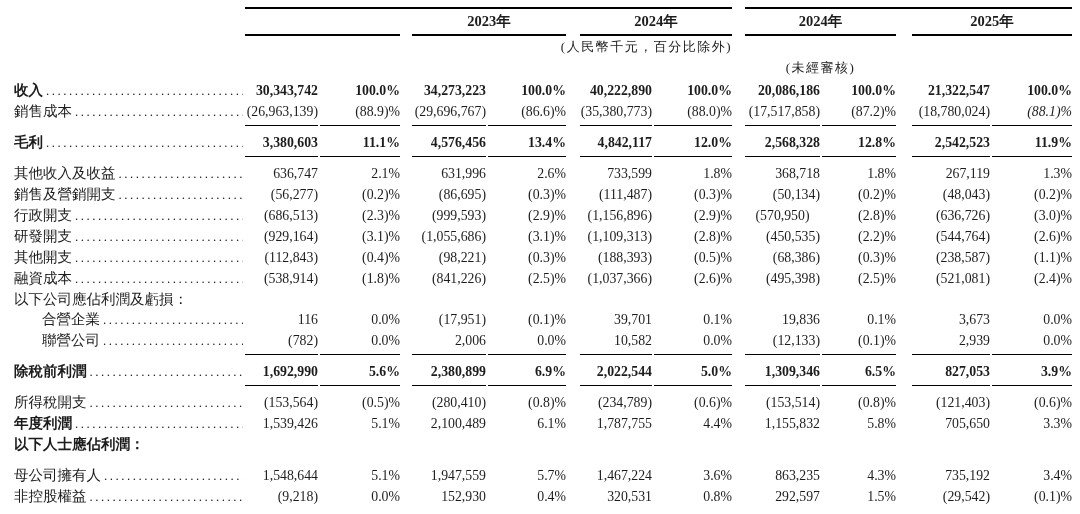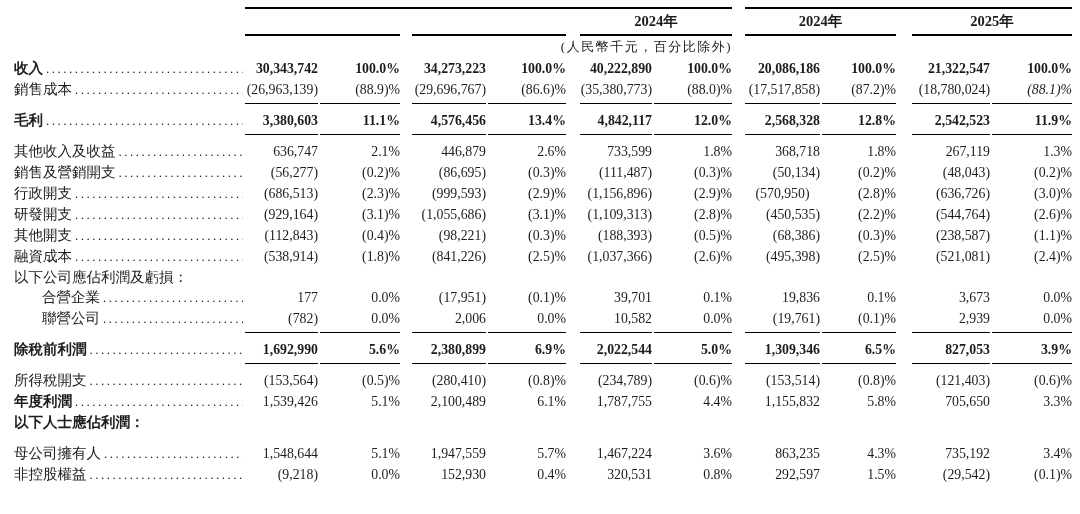--- a/index.html
+++ b/index.html
@@ -69,37 +69,41 @@
 
 <div class="sheet">
 
 
   <div class="grid">
     <div class="thick-line span-g1"></div>
     <div class="thick-line span-g2"></div>
   </div>
 
   <div class="grid year-row">
+    <div class="year span-pair2">2023年</div>
     <div class="year span-pair3">2024年</div>
     <div class="year span-pair4">2024年</div>
     <div class="year span-pair5">2025年</div>
   </div>
 
   <div class="grid">
     <div class="pair-line span-pair1"></div>
     <div class="pair-line span-pair2"></div>
     <div class="pair-line span-pair3"></div>
     <div class="pair-line span-pair4"></div>
     <div class="pair-line span-pair5"></div>
   </div>
 
   <div class="grid">
     <div class="note right span-g1">(人民幣千元，百分比除外)</div>
   </div>
 
+  <div class="grid">
+    <div class="note center span-pair4">(未經審核)</div>
+  </div>
 
   <div class="rows" id="rows">
       <div class="grid row bold-label bold-values">
         <div class="label">
           <span class="lbl">收入</span>
           <span class="dots">..........................................................................................</span>
         </div>
         <div class="num" style="grid-column: 3;">30,343,742</div>
         <div class="num" style="grid-column: 5;">100.0%</div>
         <div class="num" style="grid-column: 7;">34,273,223</div>
@@ -143,21 +147,21 @@
         <div class="num" style="grid-column: 19;">2,542,523</div>
         <div class="num" style="grid-column: 21;">11.9%</div>
       </div>
       <div class="grid row gap-above">
         <div class="label">
           <span class="lbl">其他收入及收益</span>
           <span class="dots">..........................................................................................</span>
         </div>
         <div class="num" style="grid-column: 3;">636,747</div>
         <div class="num" style="grid-column: 5;">2.1%</div>
-        <div class="num" style="grid-column: 7;">446,879</div>
+        <div class="num" style="grid-column: 7;">631,996</div>
         <div class="num" style="grid-column: 9;">2.6%</div>
         <div class="num" style="grid-column: 11;">733,599</div>
         <div class="num" style="grid-column: 13;">1.8%</div>
         <div class="num" style="grid-column: 15;">368,718</div>
         <div class="num" style="grid-column: 17;">1.8%</div>
         <div class="num" style="grid-column: 19;">267,119</div>
         <div class="num" style="grid-column: 21;">1.3%</div>
       </div>
       <div class="grid row">
         <div class="label">
@@ -252,21 +256,21 @@
         <div class="num" style="grid-column: 15; border: none;"></div>
         <div class="num" style="grid-column: 17; border: none;"></div>
         <div class="num" style="grid-column: 19; border: none;"></div>
         <div class="num" style="grid-column: 21; border: none;"></div>
       </div>
       <div class="grid row">
         <div class="label indent">
           <span class="lbl">合營企業</span>
           <span class="dots">..........................................................................................</span>
         </div>
-        <div class="num" style="grid-column: 3;">177</div>
+        <div class="num" style="grid-column: 3;">116</div>
         <div class="num" style="grid-column: 5;">0.0%</div>
         <div class="num" style="grid-column: 7;">(17,951)</div>
         <div class="num" style="grid-column: 9;">(0.1)%</div>
         <div class="num" style="grid-column: 11;">39,701</div>
         <div class="num" style="grid-column: 13;">0.1%</div>
         <div class="num" style="grid-column: 15;">19,836</div>
         <div class="num" style="grid-column: 17;">0.1%</div>
         <div class="num" style="grid-column: 19;">3,673</div>
         <div class="num" style="grid-column: 21;">0.0%</div>
       </div>
@@ -274,21 +278,21 @@
         <div class="label indent">
           <span class="lbl">聯營公司</span>
           <span class="dots">..........................................................................................</span>
         </div>
         <div class="num" style="grid-column: 3;">(782)</div>
         <div class="num" style="grid-column: 5;">0.0%</div>
         <div class="num" style="grid-column: 7;">2,006</div>
         <div class="num" style="grid-column: 9;">0.0%</div>
         <div class="num" style="grid-column: 11;">10,582</div>
         <div class="num" style="grid-column: 13;">0.0%</div>
-        <div class="num" style="grid-column: 15;">(19,761)</div>
+        <div class="num" style="grid-column: 15;">(12,133)</div>
         <div class="num" style="grid-column: 17;">(0.1)%</div>
         <div class="num" style="grid-column: 19;">2,939</div>
         <div class="num" style="grid-column: 21;">0.0%</div>
       </div>
       <div class="grid row gap-above rule-below bold-label bold-values">
         <div class="label">
           <span class="lbl">除稅前利潤</span>
           <span class="dots">..........................................................................................</span>
         </div>
         <div class="num" style="grid-column: 3;">1,692,990</div>

